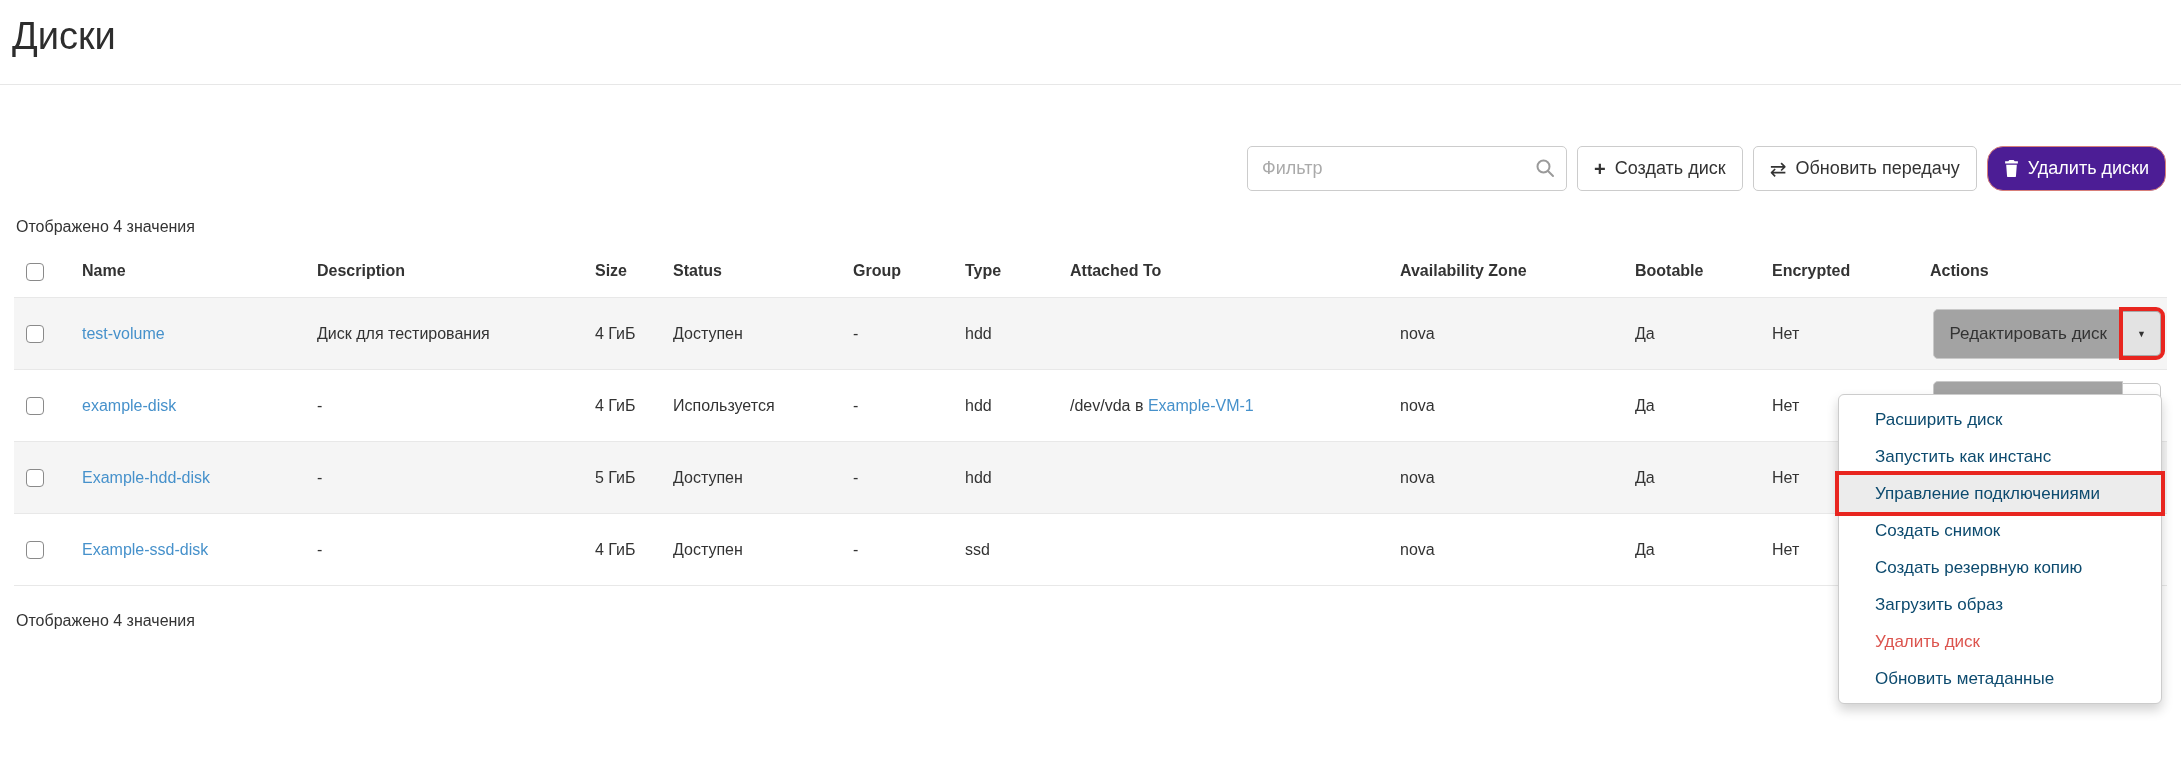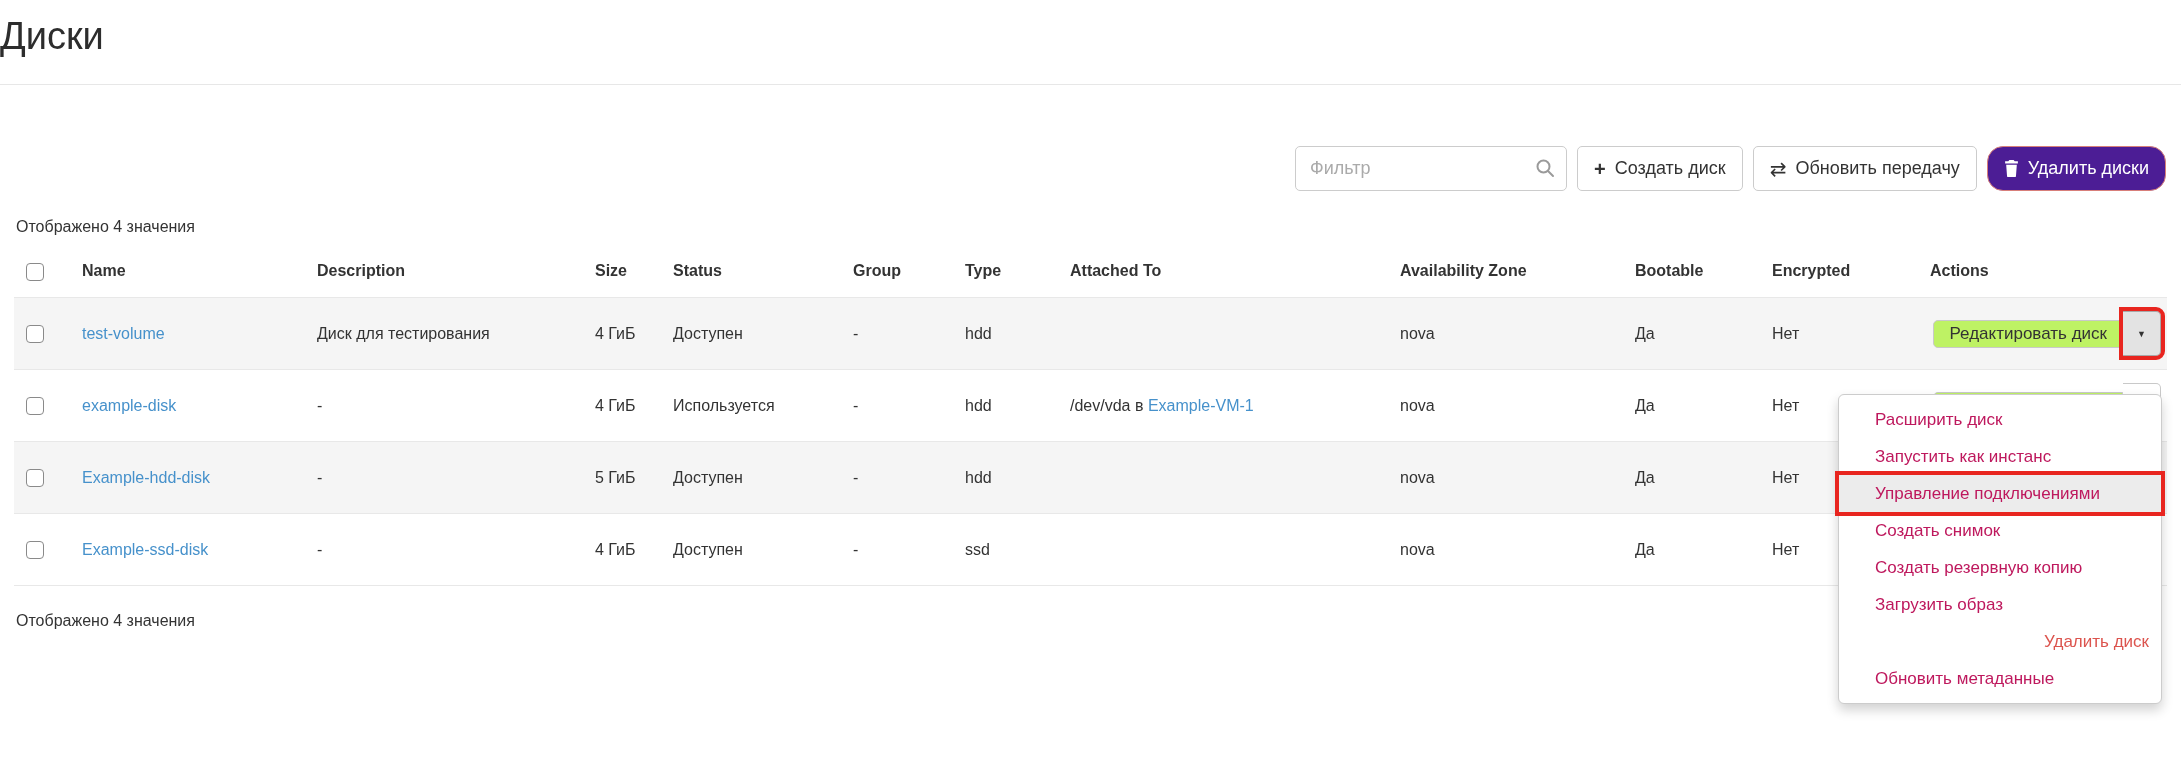--- a/index.html
+++ b/index.html
@@ -4,27 +4,27 @@
 <style>
   * { box-sizing: border-box; }
   html,body { margin:0; padding:0; }
   body {
     width:2181px; height:773px; position:relative; overflow:hidden;
     background:#fff; color:#333;
     font-family:"Liberation Sans", sans-serif; font-size:16px;
   }
   .page-title {
     font-size:38px; font-weight:400; color:#2d2d2d;
-    margin:14px 0 24px 0; line-height:1.2;
+    margin:14px 0 24px 12px; line-height:1.2;
   }
   .divider { height:0; border-top:1px solid #e7e7e7; }
 
   
   .toolbar { position:absolute; top:146px; right:15px; display:flex; gap:10px; align-items:stretch; height:45px; z-index:2; }
-  .filter-box { position:relative; width:272px; }
+  .filter-box { position:relative; width:320px; }
   .filter-box input {
     width:100%; height:45px; border:1px solid #ccc; border-radius:5px;
     padding:0 42px 0 14px; font-size:18px; color:#555;
     font-family:"Liberation Sans", sans-serif; outline:none;
   }
   .filter-box input::placeholder { color:#aaa; }
   .search-icon { position:absolute; right:12px; top:12px; pointer-events:none; }
   .btn {
     display:inline-flex; align-items:center; gap:9px; padding:0 16px;
     background:#fff; border:1px solid #ccc; border-radius:5px;
@@ -59,45 +59,45 @@
     appearance:none; -webkit-appearance:none;
     width:18px; height:18px; border:1px solid #8a8a8a; border-radius:4px;
     background:#fff; margin:0 0 0 4px; cursor:pointer; display:inline-block; vertical-align:middle;
   }
   a.link { color:#4691cb; text-decoration:none; cursor:pointer;text-align:right; }
 
   
   .action-cell { padding-right:6px; }
   .btn-group { display:flex; justify-content:flex-end; align-items:center; }
   .edit-btn {
-    height:28px; padding:0 15px; background:#bef264; border:1px solid #c9c9c9;
+    height:50px; padding:0 15px; background:#a3a3a3; border:1px solid #c9c9c9;
     border-radius:5px 0 0 5px; font-size:17px; color:#333; cursor:pointer;
     font-family:"Liberation Sans", sans-serif; white-space:nowrap;
   }
   .caret-btn {
     height:45px; width:38px; background:#fff; border:1px solid #c9c9c9; border-left:none;
     border-radius:0 5px 5px 0; cursor:pointer; display:flex; align-items:center; justify-content:center;
   }
   .caret-btn .caret { font-size:9px; color:#333; }
   .caret-btn.active { background:#e3e3e3; border-color:#a8a8a8; }
   .caret-btn.annotated { outline:4px solid #e8251f; outline-offset:0; position:relative; z-index:3; }
 
   
   .dropdown-menu {
     position:absolute; left:1838px; top:394px; width:324px; z-index:10;
     background:#fff; border:1px solid #ccc; border-radius:6px;
     box-shadow:0 6px 12px rgba(0,0,0,0.18); padding:6px 0;
   }
   .menu-item {
-    padding:8px 12px 8px 36px; font-size:17px; color:#be185d; line-height:21px;
+    padding:8px 12px 8px 36px; font-size:17px; color:#0c4a6e; line-height:21px;
     cursor:pointer; white-space:nowrap;
   }
   .menu-item.highlighted { background:#ececec; }
   .menu-item.annotated { outline:4px solid #e8251f; outline-offset:0; position:relative; z-index:2; }
-  .menu-item.danger { color:#dc544e;text-align:right; }
+  .menu-item.danger { color:#dc544e; }
 </style>
 </head>
 <body>
 
 <h1 class="page-title">Диски</h1>
 <div class="divider"></div>
 
 <div class="toolbar">
   <div class="filter-box">
     <input type="text" placeholder="Фильтр" style="">

